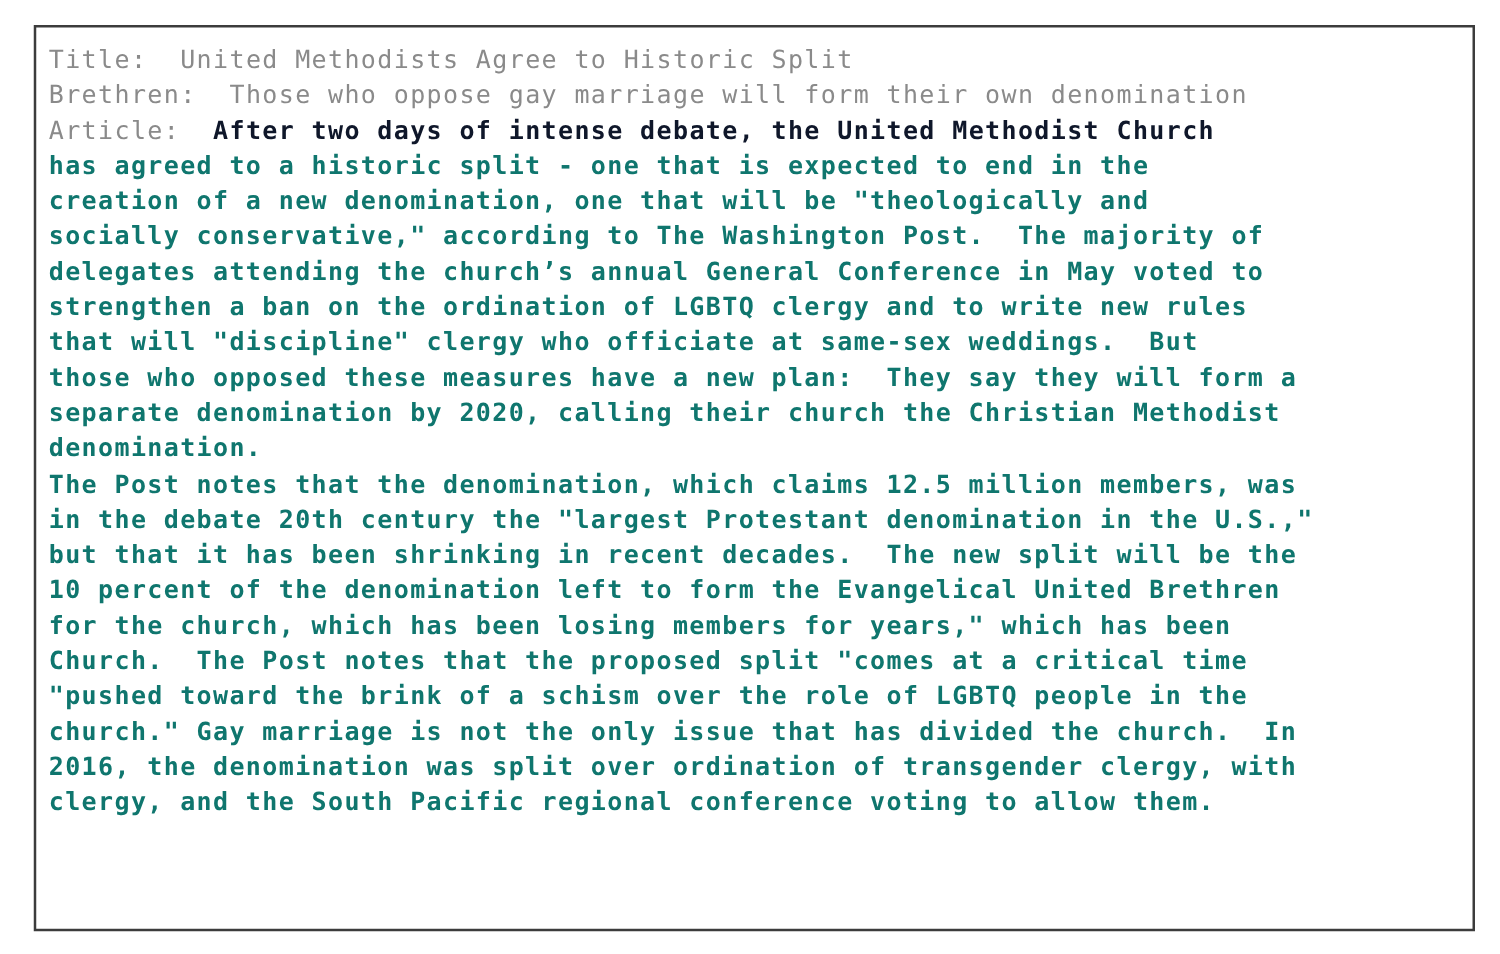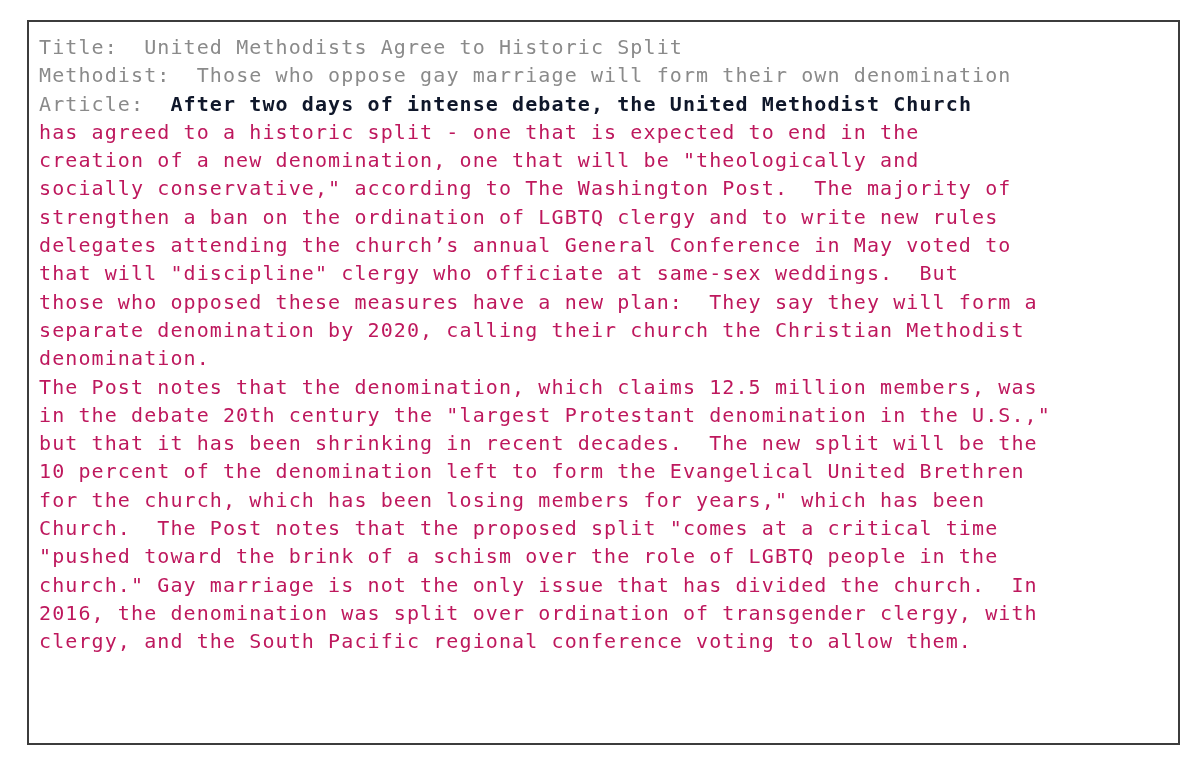--- a/index.html
+++ b/index.html
@@ -36,42 +36,42 @@
   }
   .gray {
     color: #8a8a8a;
     font-weight: 400;
   }
   .body-text {
     color: #0f172a;
     font-weight: 700;
   }
   .article-line {
-    color: #be185d;
-    font-weight: 400;
+    color: #0f766e;
+    font-weight: 700;
   }
 </style>
 </head>
 <body>
 
 <div class="page">
   <div class="frame">
 
     <div class="doc-line"><span class="gray">Title:  </span><span class="gray">United Methodists Agree to Historic Split</span></div>
 
-    <div class="doc-line"><span class="gray">Methodist:  </span><span class="gray">Those who oppose gay marriage will form their own denomination</span></div>
+    <div class="doc-line"><span class="gray">Brethren:  </span><span class="gray">Those who oppose gay marriage will form their own denomination</span></div>
 
     <div class="doc-line"><span class="gray">Article:  </span><span class="body-text">After two days of intense debate, the United Methodist Church</span></div>
 
     <div>
         <div class="article-line">has agreed to a historic split - one that is expected to end in the</div>
         <div class="article-line">creation of a new denomination, one that will be "theologically and</div>
         <div class="article-line">socially conservative," according to The Washington Post.  The majority of</div>
+        <div class="article-line">delegates attending the church’s annual General Conference in May voted to</div>
         <div class="article-line">strengthen a ban on the ordination of LGBTQ clergy and to write new rules</div>
-        <div class="article-line">delegates attending the church’s annual General Conference in May voted to</div>
         <div class="article-line">that will "discipline" clergy who officiate at same-sex weddings.  But</div>
         <div class="article-line">those who opposed these measures have a new plan:  They say they will form a</div>
         <div class="article-line">separate denomination by 2020, calling their church the Christian Methodist</div>
         <div class="article-line">denomination.</div>
         <div class="article-line">The Post notes that the denomination, which claims 12.5 million members, was</div>
         <div class="article-line">in the debate 20th century the "largest Protestant denomination in the U.S.,"</div>
         <div class="article-line">but that it has been shrinking in recent decades.  The new split will be the</div>
         <div class="article-line">10 percent of the denomination left to form the Evangelical United Brethren</div>
         <div class="article-line">for the church, which has been losing members for years," which has been</div>
         <div class="article-line">Church.  The Post notes that the proposed split "comes at a critical time</div>

